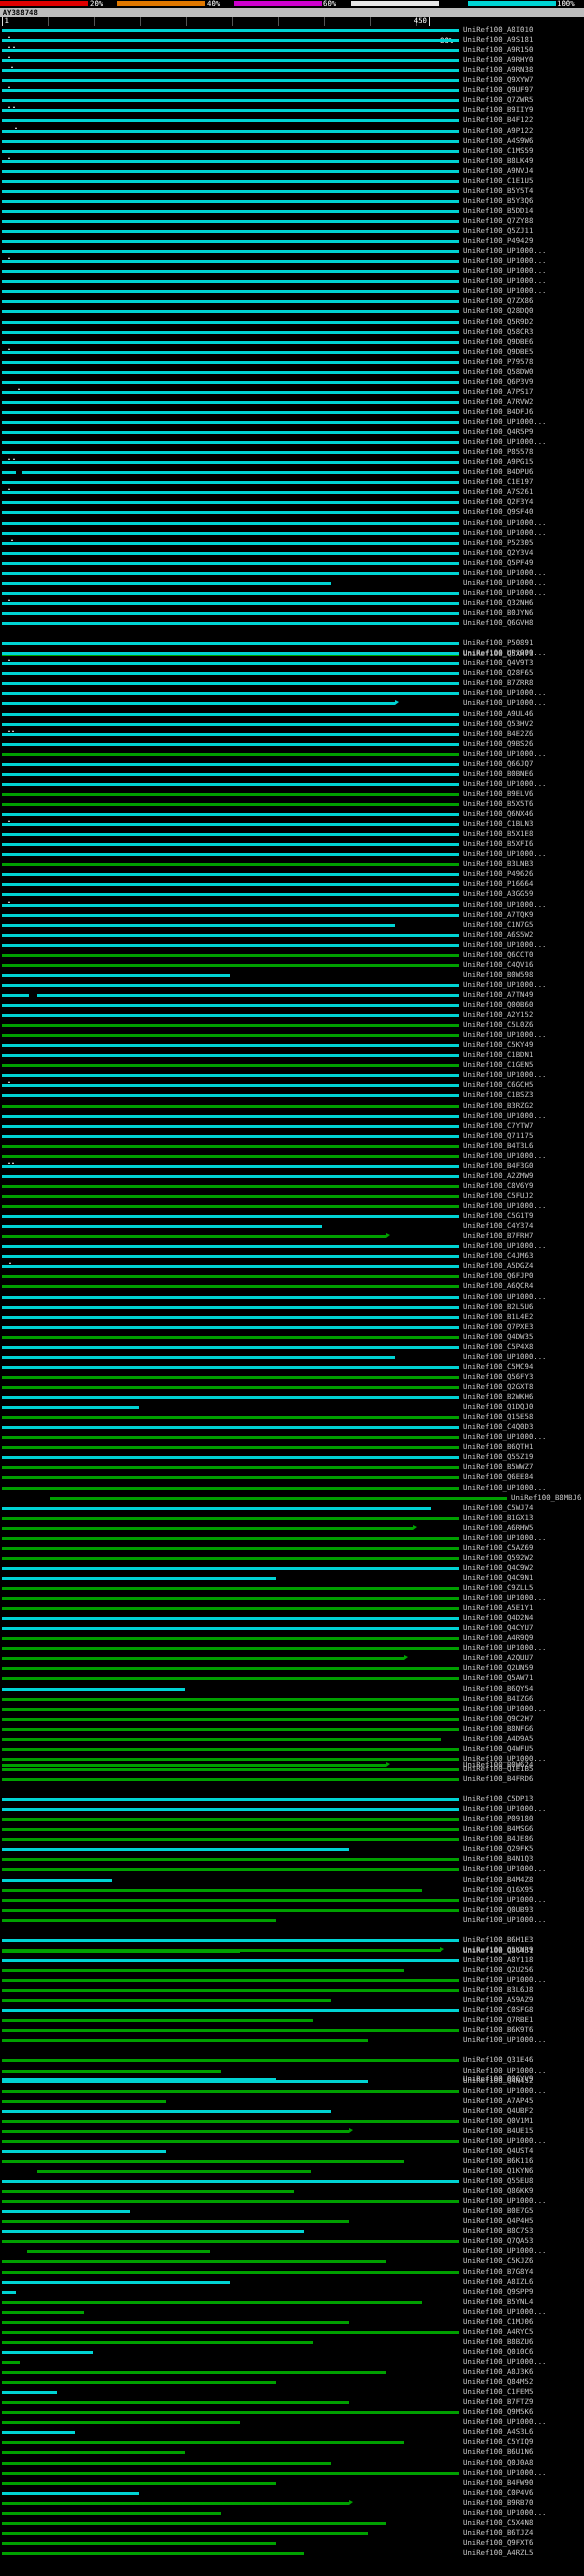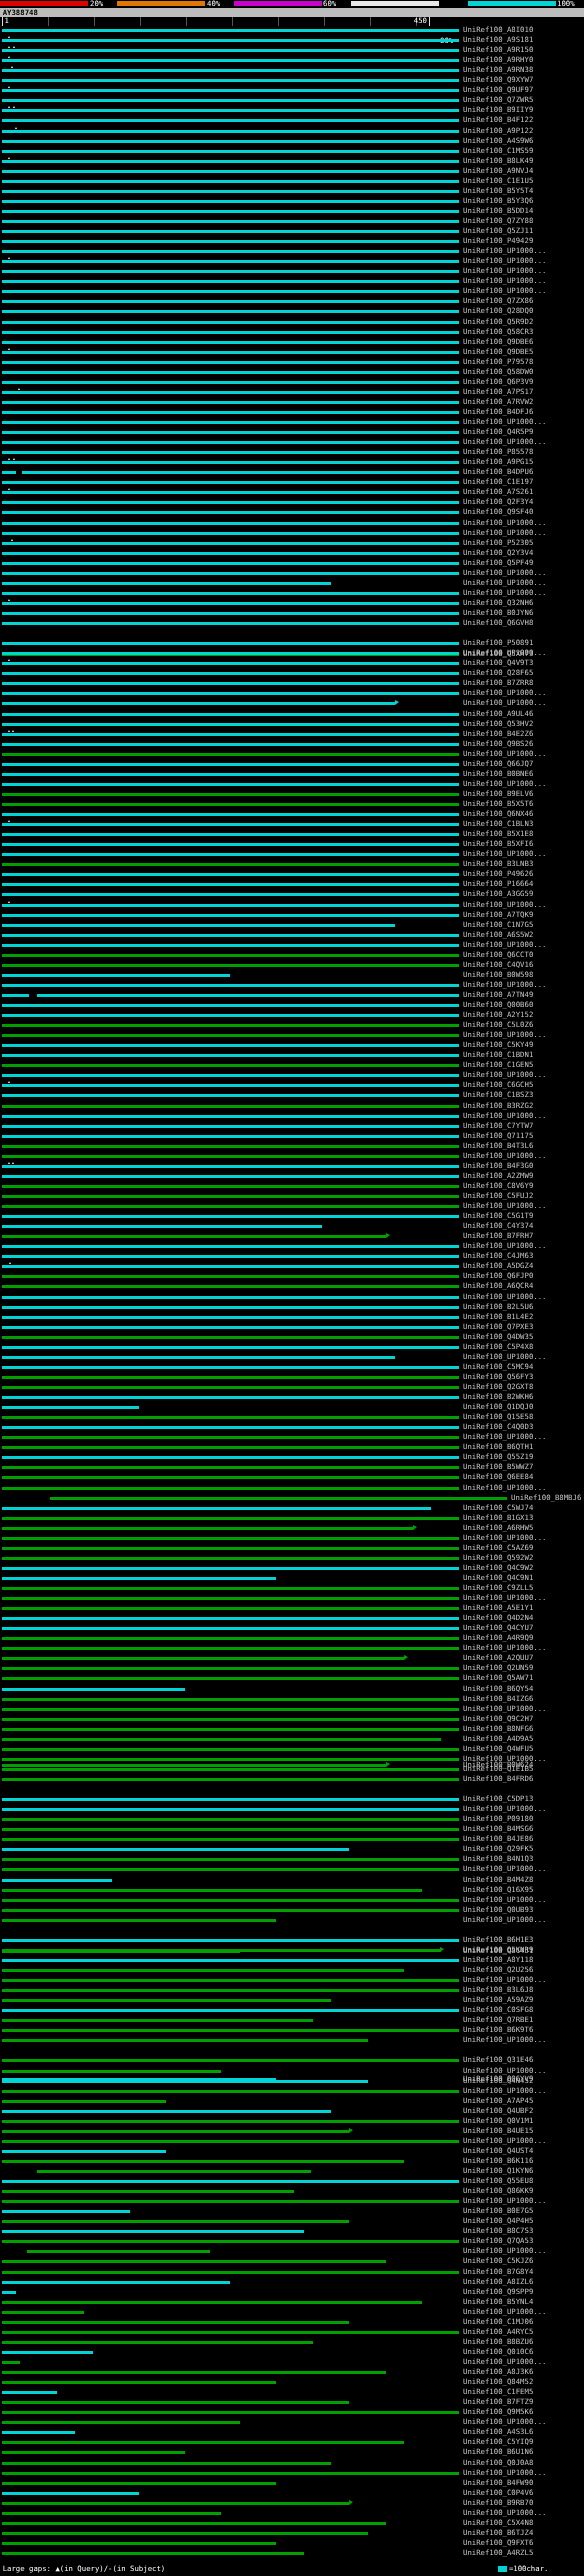--- a/index.html
+++ b/index.html
@@ -1105,21 +1105,15 @@
       <div class="arow" style="top: 2513px;">
         <div class="bar g" style="left: 1.8px; width: 274px;"></div>
         <div class="rlabel">UniRef100_Q9FXT6</div>
       </div>
       <div class="arow" style="top: 2523px;">
         <div class="bar g" style="left: 1.8px; width: 302px;"></div>
         <div class="rlabel">UniRef100_A4RZL5</div>
       </div>
     </div>
 
-  <div id="legend">
-    <span class="gaps">Large gaps: ▲(in Query)/-(in Subject)</span>
-    <span class="scale">
-      <span class="swatch"></span><span>=100char.</span>
-    </span>
-  </div>
 
 </div>
 
 
 </body></html>

